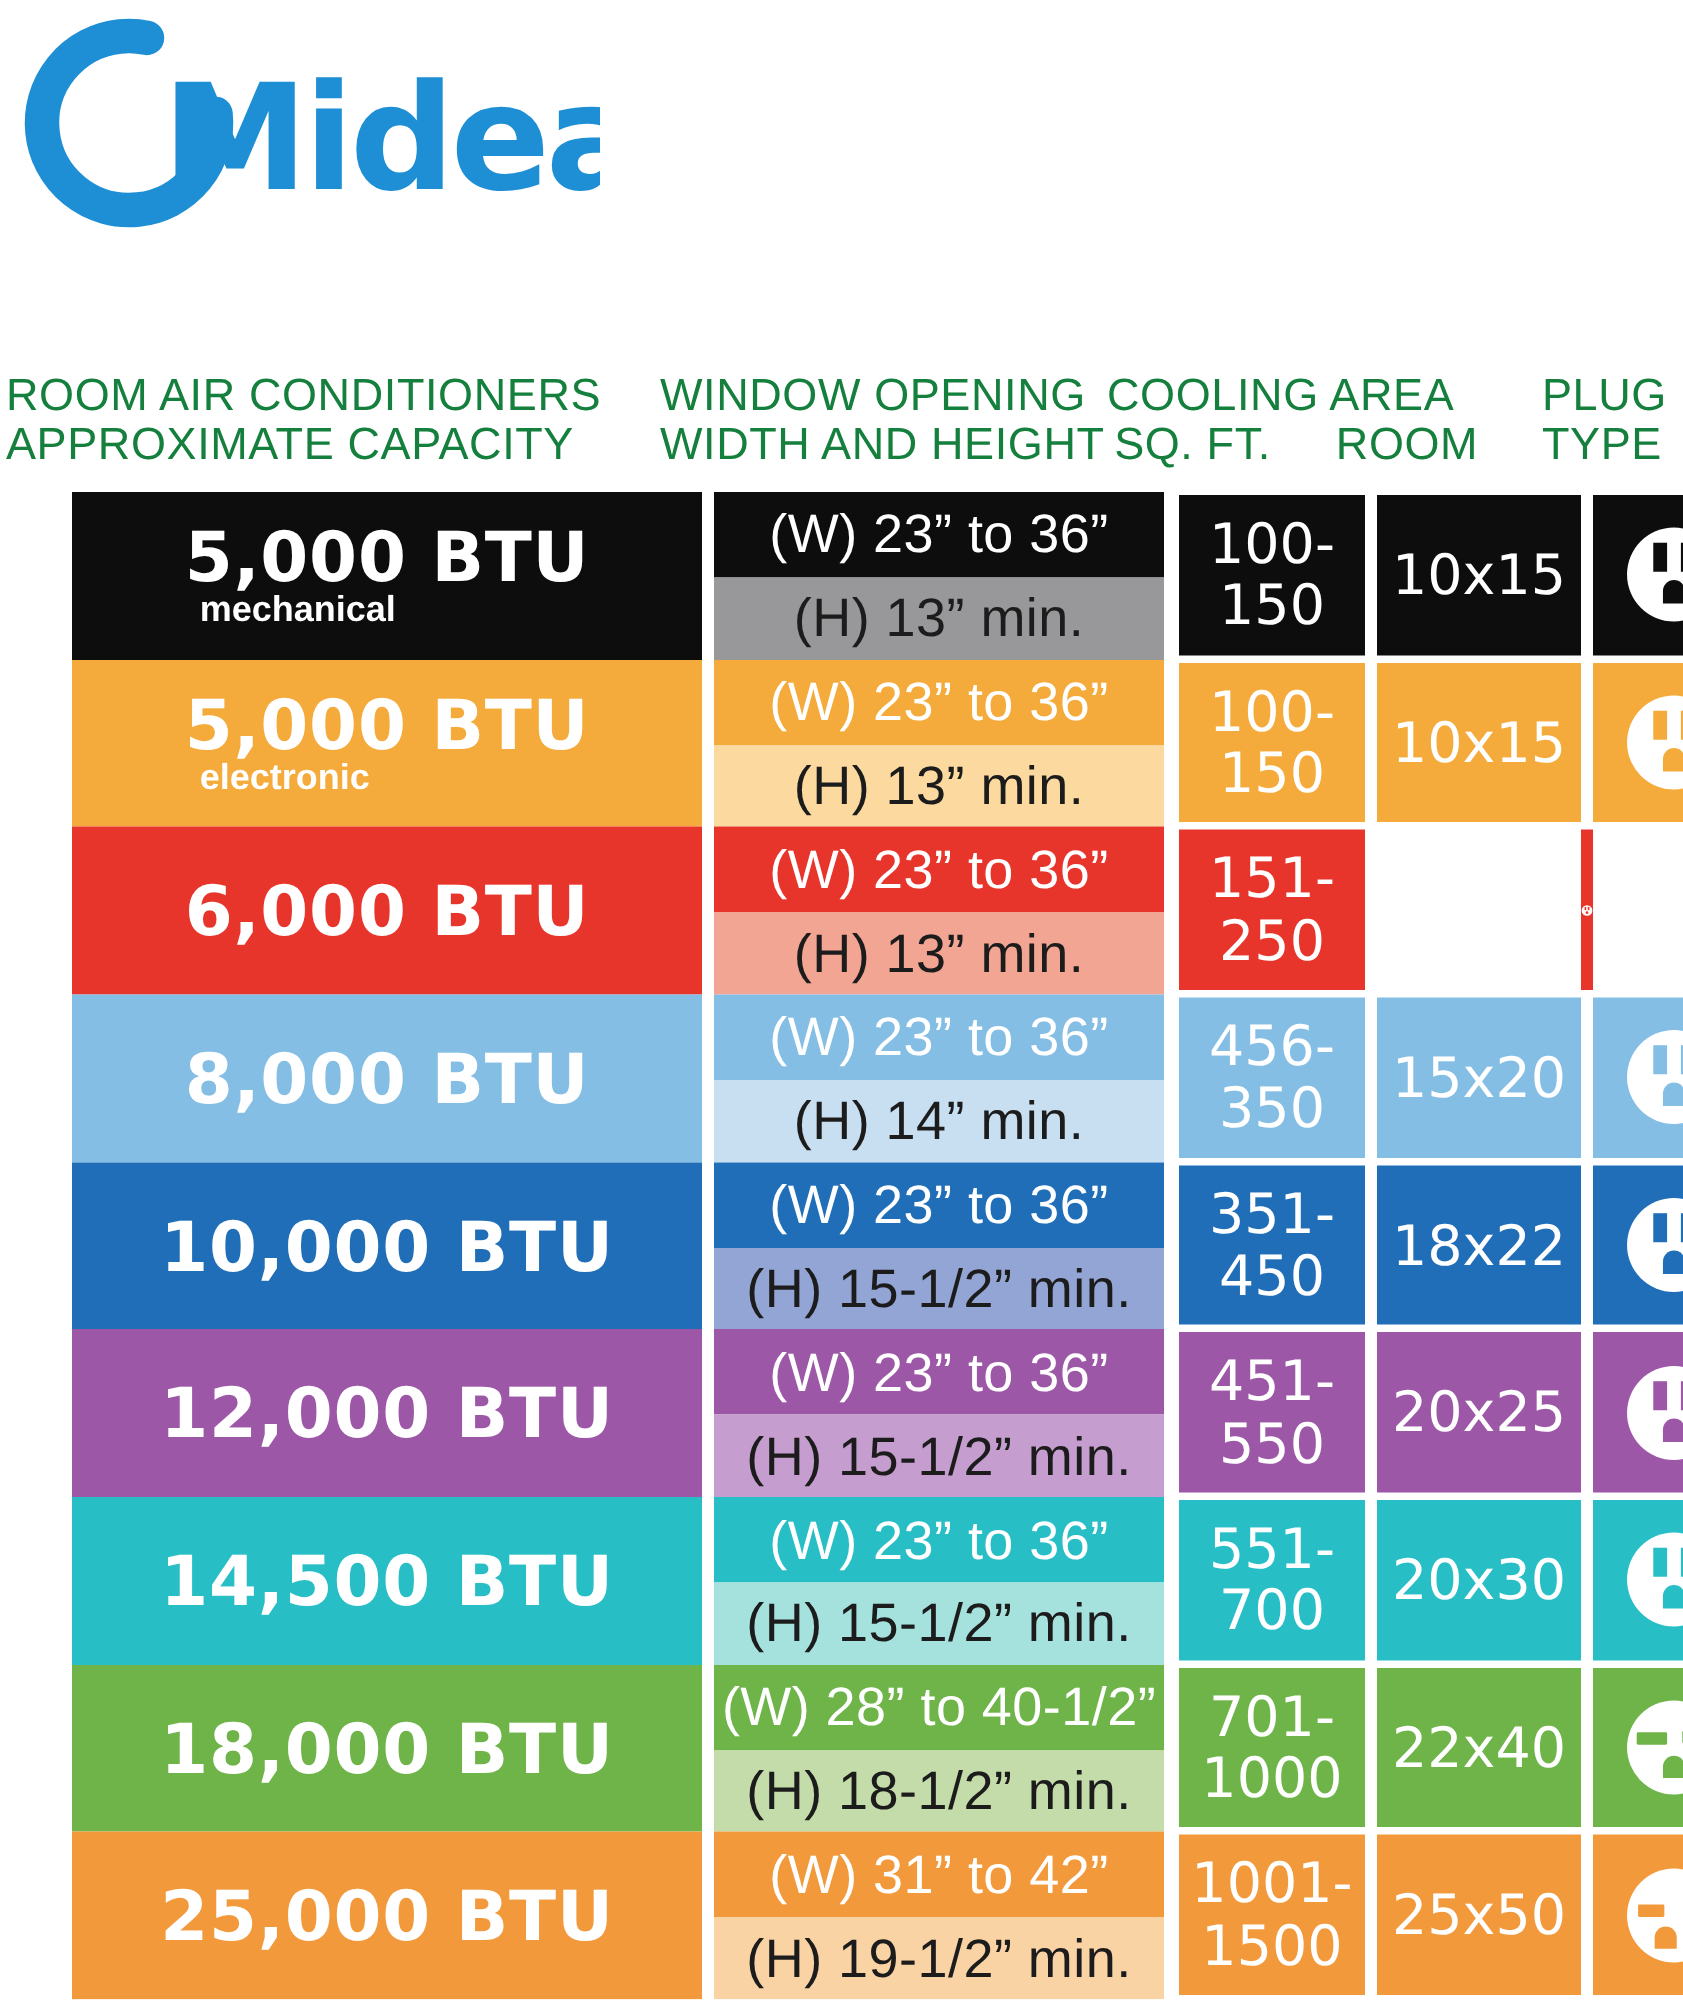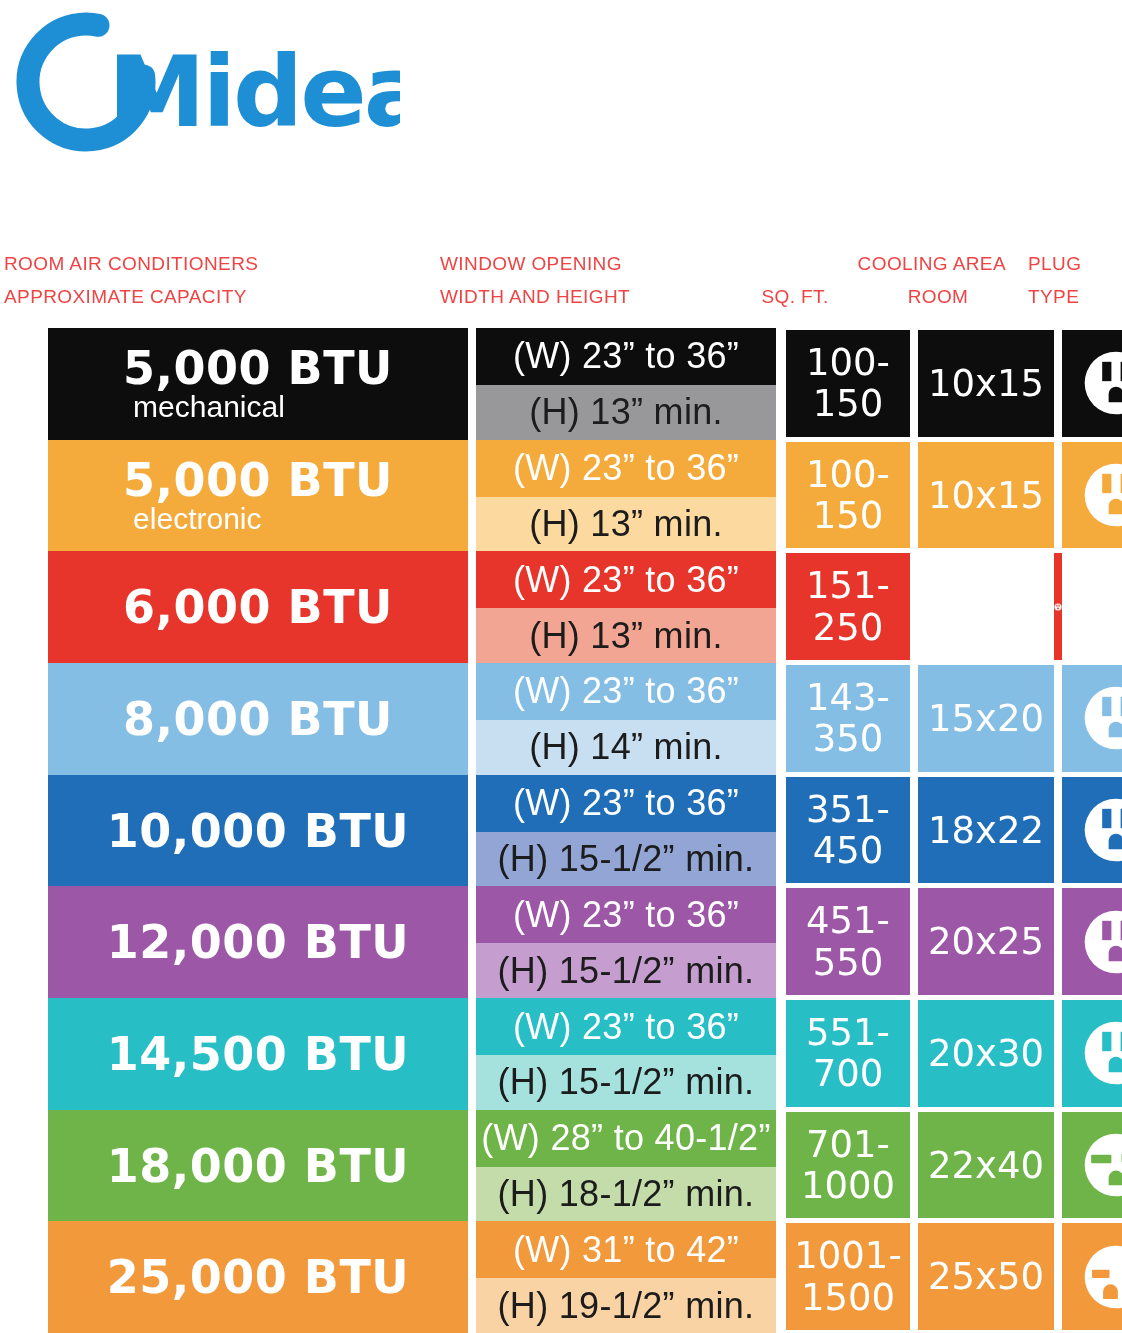--- a/index.html
+++ b/index.html
@@ -5,39 +5,39 @@
   html,body { margin:0; padding:0; background:#ffffff; }
   .page {
     position:relative; width:1122px; height:1333px; background:#ffffff;
     font-family:"Liberation Sans", sans-serif; overflow:hidden;
   }
 
   
   .logo { position:absolute; left:10px; top:8px; width:390px; height:150px; }
 
   
-  .hdr { position:absolute; color:#ef4444; font-size:19px; line-height:33px; letter-spacing:0.4px; white-space:pre-line; }
+  .hdr { position:absolute; color:#15803d; font-size:30px; line-height:33px; letter-spacing:0.4px; white-space:pre-line; }
   .hdr-capacity { left:4px;   top:247px; }
   .hdr-window   { left:440px; top:247px; }
-  .hdr-cooling  { left:738px; top:247px; width:268px; text-align:right; }
+  .hdr-cooling  { left:738px; top:247px; width:268px; text-align:left; }
   .hdr-sqft     { left:730px; top:280px; width:130px; text-align:center; }
   .hdr-room     { left:870px; top:280px; width:136px; text-align:center; }
   .hdr-plug     { left:1028px; top:247px; }
 
   
   .table { position:absolute; left:0; top:328px; width:1122px; height:1005px;
            display:flex; flex-direction:column;padding-left:48px; }
   .row { flex:1 1 0; display:grid;
          grid-template-columns:420px 8px 300px 10px 124px 8px 136px 8px 108px; }
 
   .cell { position:relative; }
   .cap { background:var(--rc); color:#ffffff; display:flex; align-items:center; justify-content:center; }
   .cap-inner { display:inline-block; text-align:left; }
   .btu { font-family:"DejaVu Sans", sans-serif; font-weight:800; font-size:46px; letter-spacing:0.5px; line-height:1.0; }
-  .sub { font-size:30px; line-height:1.05; padding-left:10px; margin-top:0px; font-family:"Liberation Sans", sans-serif; }
+  .sub { font-size:24px; line-height:1.05; padding-left:10px; margin-top:0px; font-family:"Liberation Sans", sans-serif;font-weight:bold; }
 
   .win { display:flex; flex-direction:column; }
   .band { display:flex; align-items:center; justify-content:center; font-size:36px; letter-spacing:0.3px; }
   .band.w { flex:0 0 51%; background:var(--rc); color:#ffffff; }
   .band.h { flex:1 1 auto; background:var(--lc); color:#1C1C1C; }
 
   .sq, .rm, .plug { margin:2px 0 3px; background:var(--rc); }
   .sq { display:flex; flex-direction:column; align-items:center; justify-content:center;
         color:#ffffff; font-family:"DejaVu Sans", sans-serif; font-size:37px; line-height:1.12; }
   .rm { display:flex; align-items:center; justify-content:center;
@@ -167,21 +167,21 @@
 
       </div>
     </div>
     <div class="gut"></div>
     <div class="cell win">
       <div class="band w">(W) 23” to 36”</div>
       <div class="band h">(H) 14” min.</div>
     </div>
     <div class="gut"></div>
     <div class="cell sq">
-      <div class="l1">143-</div>
+      <div class="l1">456-</div>
       <div class="l2">350</div>
     </div>
     <div class="gut"></div>
     <div class="cell rm">15x20</div>
     <div class="gut"></div>
     <div class="cell plug">
       <svg viewBox="0 0 76 76">
         <circle cx="38" cy="38" r="34" fill="#ffffff"></circle>
         <rect x="23" y="15" width="10" height="21" fill="var(--rc)"></rect>
         <rect x="43" y="15" width="10" height="21" fill="var(--rc)"></rect>

